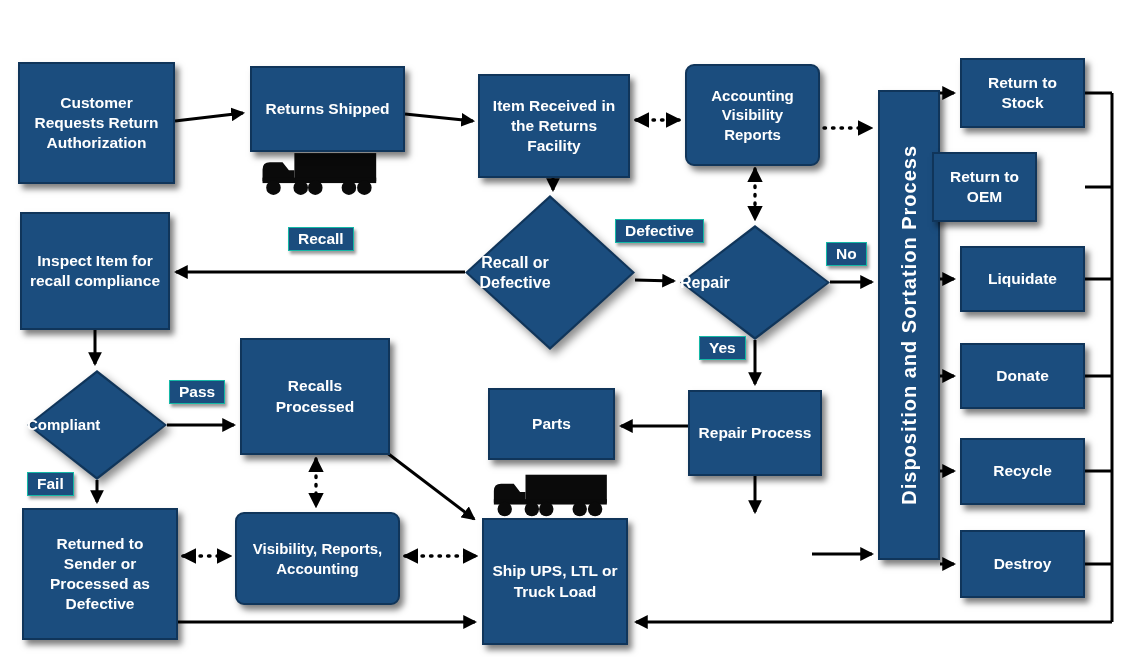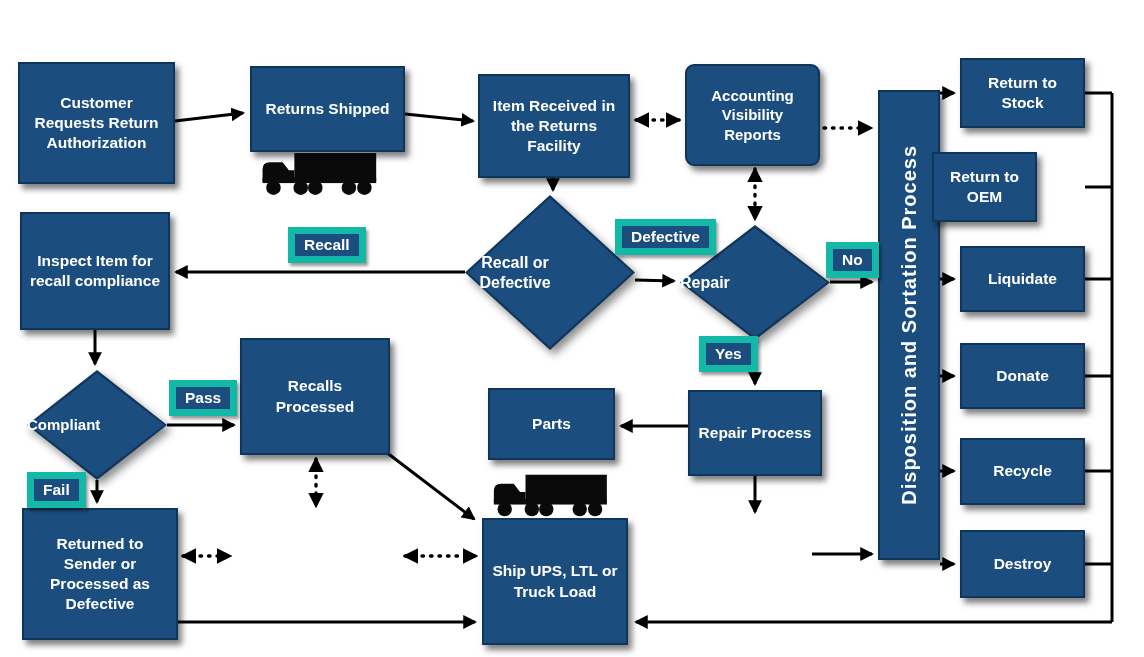--- a/index.html
+++ b/index.html
@@ -21,21 +21,21 @@
   }
   .dwrap{position:absolute;filter:drop-shadow(4px 5px 4px rgba(0,0,0,.45));}
   .dia{position:absolute;inset:0;background:#10355a;clip-path:polygon(50% 0,100% 50%,50% 100%,0 50%);}
   .dia.in{inset:3px;background:#1b4d7e;}
   .dtext{
     position:absolute;inset:0;display:flex;align-items:center;
     color:#fff;font-weight:bold;font-size:16px;text-align:center;line-height:1.25;
   }
   .chip{
     position:absolute;background:#1b4d7e;color:#fff;font-weight:bold;font-size:15.5px;
-    padding:2px 9px;border:7px solid #14b8a6;box-shadow:2px 3px 3px rgba(0,0,0,.4);
+    padding:2px 9px;border:1px solid #14b8a6;box-shadow:2px 3px 3px rgba(0,0,0,.4);
     white-space:nowrap;
     text-align:center;
   }
 </style>
 </head>
 <body>
 
 <div id="stage">
 
   <svg class="wires" width="1144" height="657" viewBox="0 0 1144 657">
@@ -131,20 +131,21 @@
 
   <div class="node" style="left:240px;top:338px;width:150px;height:117px">Recalls Processed</div>
 
   <div class="node" style="left:488px;top:388px;width:127px;height:72px">Parts</div>
 
   <div class="node" style="left:688px;top:390px;width:134px;height:86px">Repair Process</div>
 
 
   <div class="node" style="left:22px;top:508px;width:156px;height:132px">Returned to Sender or Processed as Defective</div>
 
+  <div class="node pill" style="left:235px;top:512px;width:165px;height:93px;font-size:15px">Visibility, Reports, Accounting</div>
 
   <div class="node" style="left:482px;top:518px;width:146px;height:127px">Ship UPS, LTL or Truck Load</div>
 
   <div class="dwrap" style="left:465px;top:195px;width:170px;height:155px">
     <div class="dia"></div>
     <div class="dia in"></div>
     <div class="dtext">
       <span style="max-width:100px">Recall or Defective</span>
     </div>
   </div>

